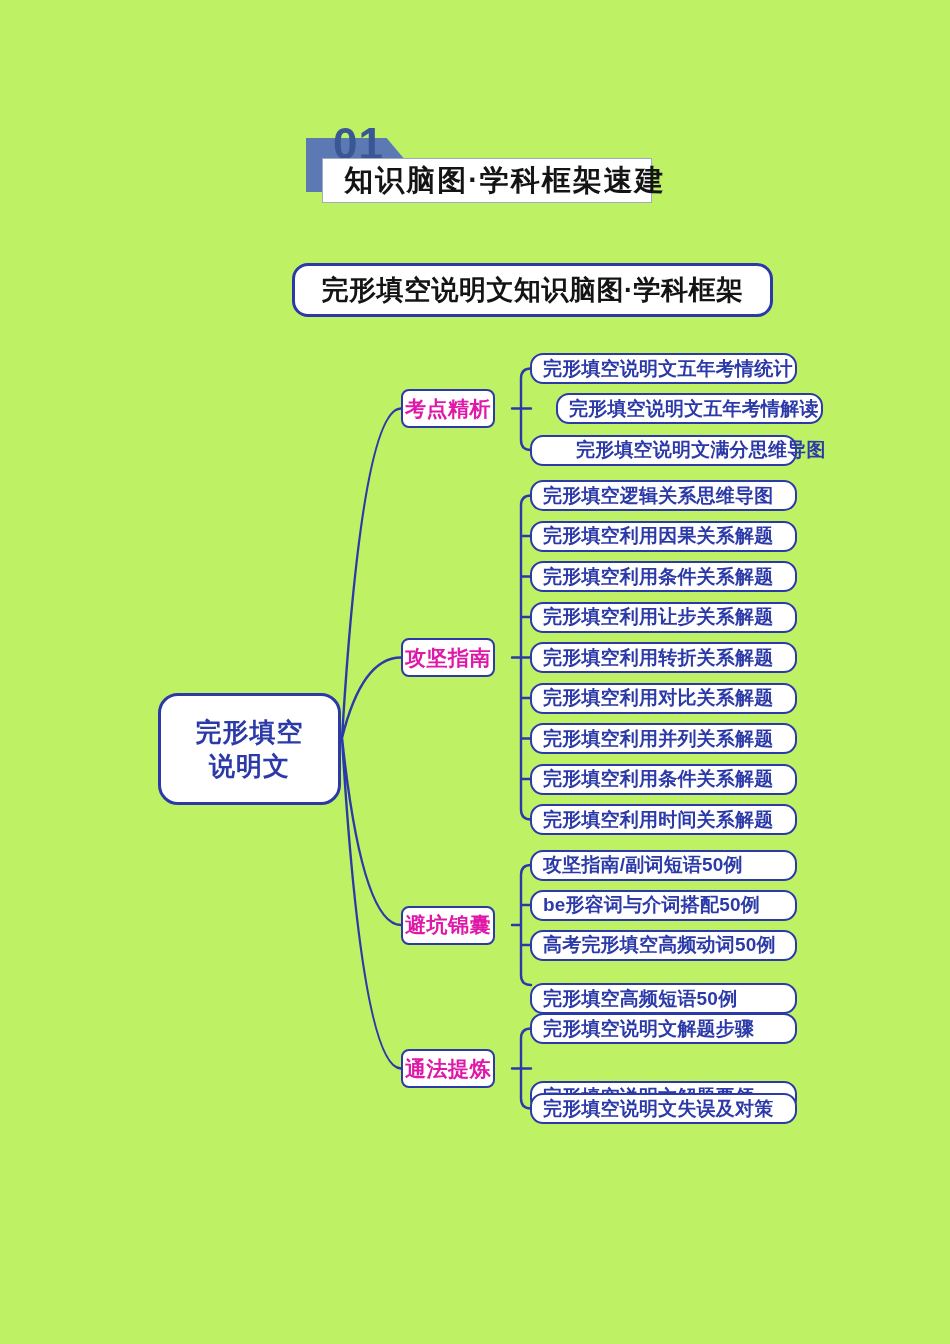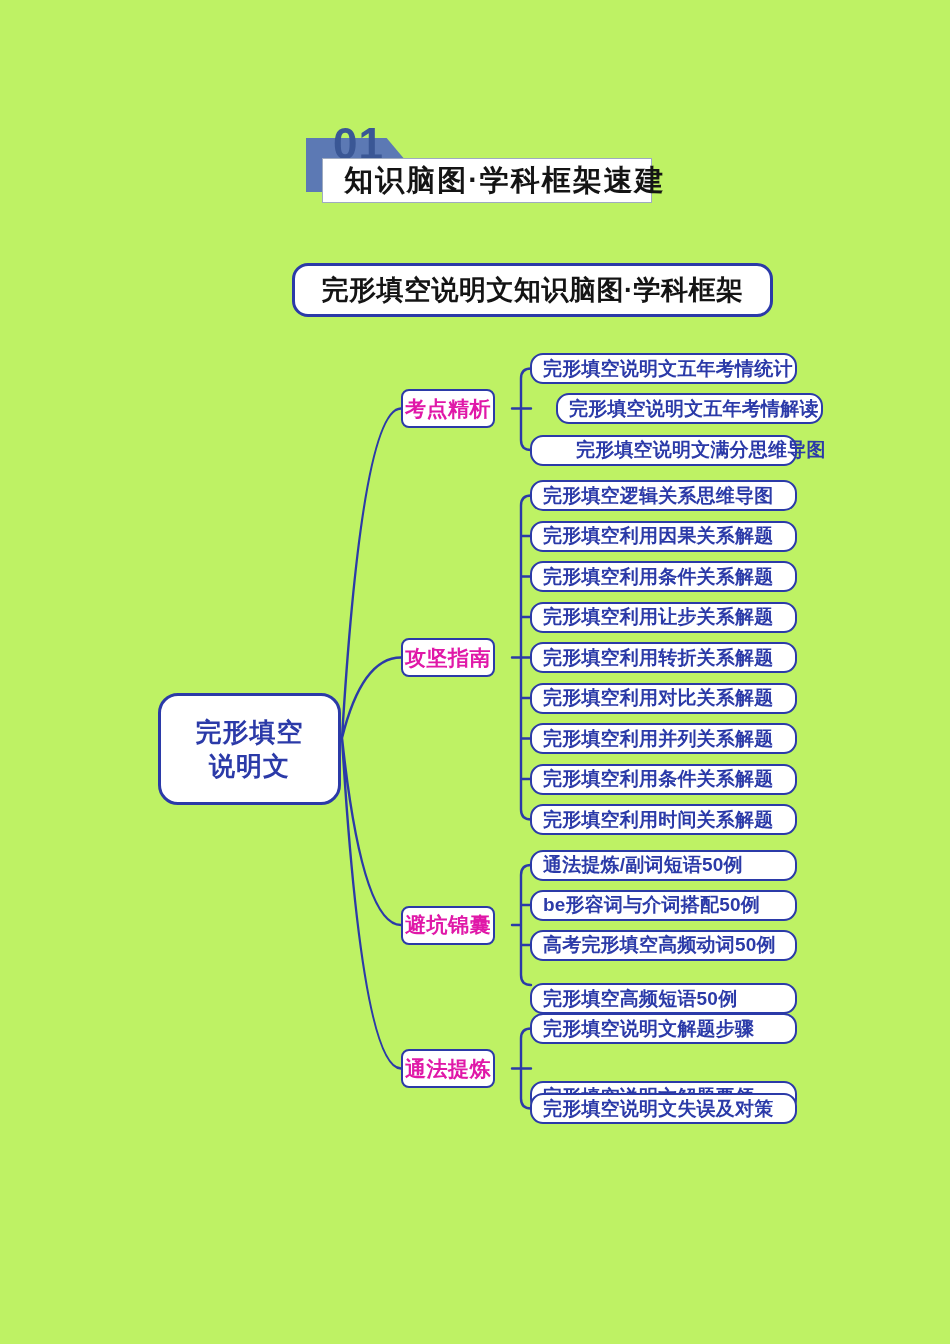--- a/index.html
+++ b/index.html
@@ -83,21 +83,21 @@
       <div class="node leaf-node" style="left: 530px; top: 480px; border: 2.2px solid rgb(43, 58, 168); color: rgb(43, 58, 168);">完形填空逻辑关系思维导图</div>
       <div class="node leaf-node" style="left: 530px; top: 520.5px; border: 2.2px solid rgb(43, 58, 168); color: rgb(43, 58, 168);">完形填空利用因果关系解题</div>
       <div class="node leaf-node" style="left: 530px; top: 561px; border: 2.2px solid rgb(43, 58, 168); color: rgb(43, 58, 168);">完形填空利用条件关系解题</div>
       <div class="node leaf-node" style="left: 530px; top: 601.5px; border: 2.2px solid rgb(43, 58, 168); color: rgb(43, 58, 168);">完形填空利用让步关系解题</div>
       <div class="node leaf-node" style="left: 530px; top: 642px; border: 2.2px solid rgb(43, 58, 168); color: rgb(43, 58, 168);">完形填空利用转折关系解题</div>
       <div class="node leaf-node" style="left: 530px; top: 682.5px; border: 2.2px solid rgb(43, 58, 168); color: rgb(43, 58, 168);">完形填空利用对比关系解题</div>
       <div class="node leaf-node" style="left: 530px; top: 723px; border: 2.2px solid rgb(43, 58, 168); color: rgb(43, 58, 168);">完形填空利用并列关系解题</div>
       <div class="node leaf-node" style="left: 530px; top: 763.5px; border: 2.2px solid rgb(43, 58, 168); color: rgb(43, 58, 168);">完形填空利用条件关系解题</div>
       <div class="node leaf-node" style="left: 530px; top: 804px; border: 2.2px solid rgb(43, 58, 168); color: rgb(43, 58, 168);">完形填空利用时间关系解题</div>
       <div class="node branch-node" style="left: 401px; top: 905.5px; border: 2.5px solid rgb(43, 58, 168); color: rgb(224, 24, 168);">避坑锦囊</div>
-      <div class="node leaf-node" style="left: 530px; top: 849.5px; border: 2.2px solid rgb(43, 58, 168); color: rgb(43, 58, 168);">通法提炼/副词短语50例</div>
+      <div class="node leaf-node" style="left: 530px; top: 849.5px; border: 2.2px solid rgb(43, 58, 168); color: rgb(43, 58, 168);">攻坚指南/副词短语50例</div>
       <div class="node leaf-node" style="left: 530px; top: 889.5px; border: 2.2px solid rgb(43, 58, 168); color: rgb(43, 58, 168);">be形容词与介词搭配50例</div>
       <div class="node leaf-node" style="left: 530px; top: 929.5px; border: 2.2px solid rgb(43, 58, 168); color: rgb(43, 58, 168);">高考完形填空高频动词50例</div>
       <div class="node leaf-node" style="left: 530px; top: 983px; border: 2.2px solid rgb(43, 58, 168); color: rgb(43, 58, 168);">完形填空高频短语50例</div>
       <div class="node branch-node" style="left: 401px; top: 1049px; border: 2.5px solid rgb(43, 58, 168); color: rgb(224, 24, 168);">通法提炼</div>
       <div class="node leaf-node" style="left: 530px; top: 1013px; border: 2.2px solid rgb(43, 58, 168); color: rgb(43, 58, 168);">完形填空说明文解题步骤</div>
       <div class="node leaf-node" style="left: 530px; top: 1053px; border: 2.2px solid rgb(43, 58, 168); color: rgb(43, 58, 168); margin-top: 28px;">完形填空说明文解题要领</div>
       <div class="node leaf-node" style="left: 530px; top: 1093px; border: 2.2px solid rgb(43, 58, 168); color: rgb(43, 58, 168);">完形填空说明文失误及对策</div>
     </div>
 
 </div>

